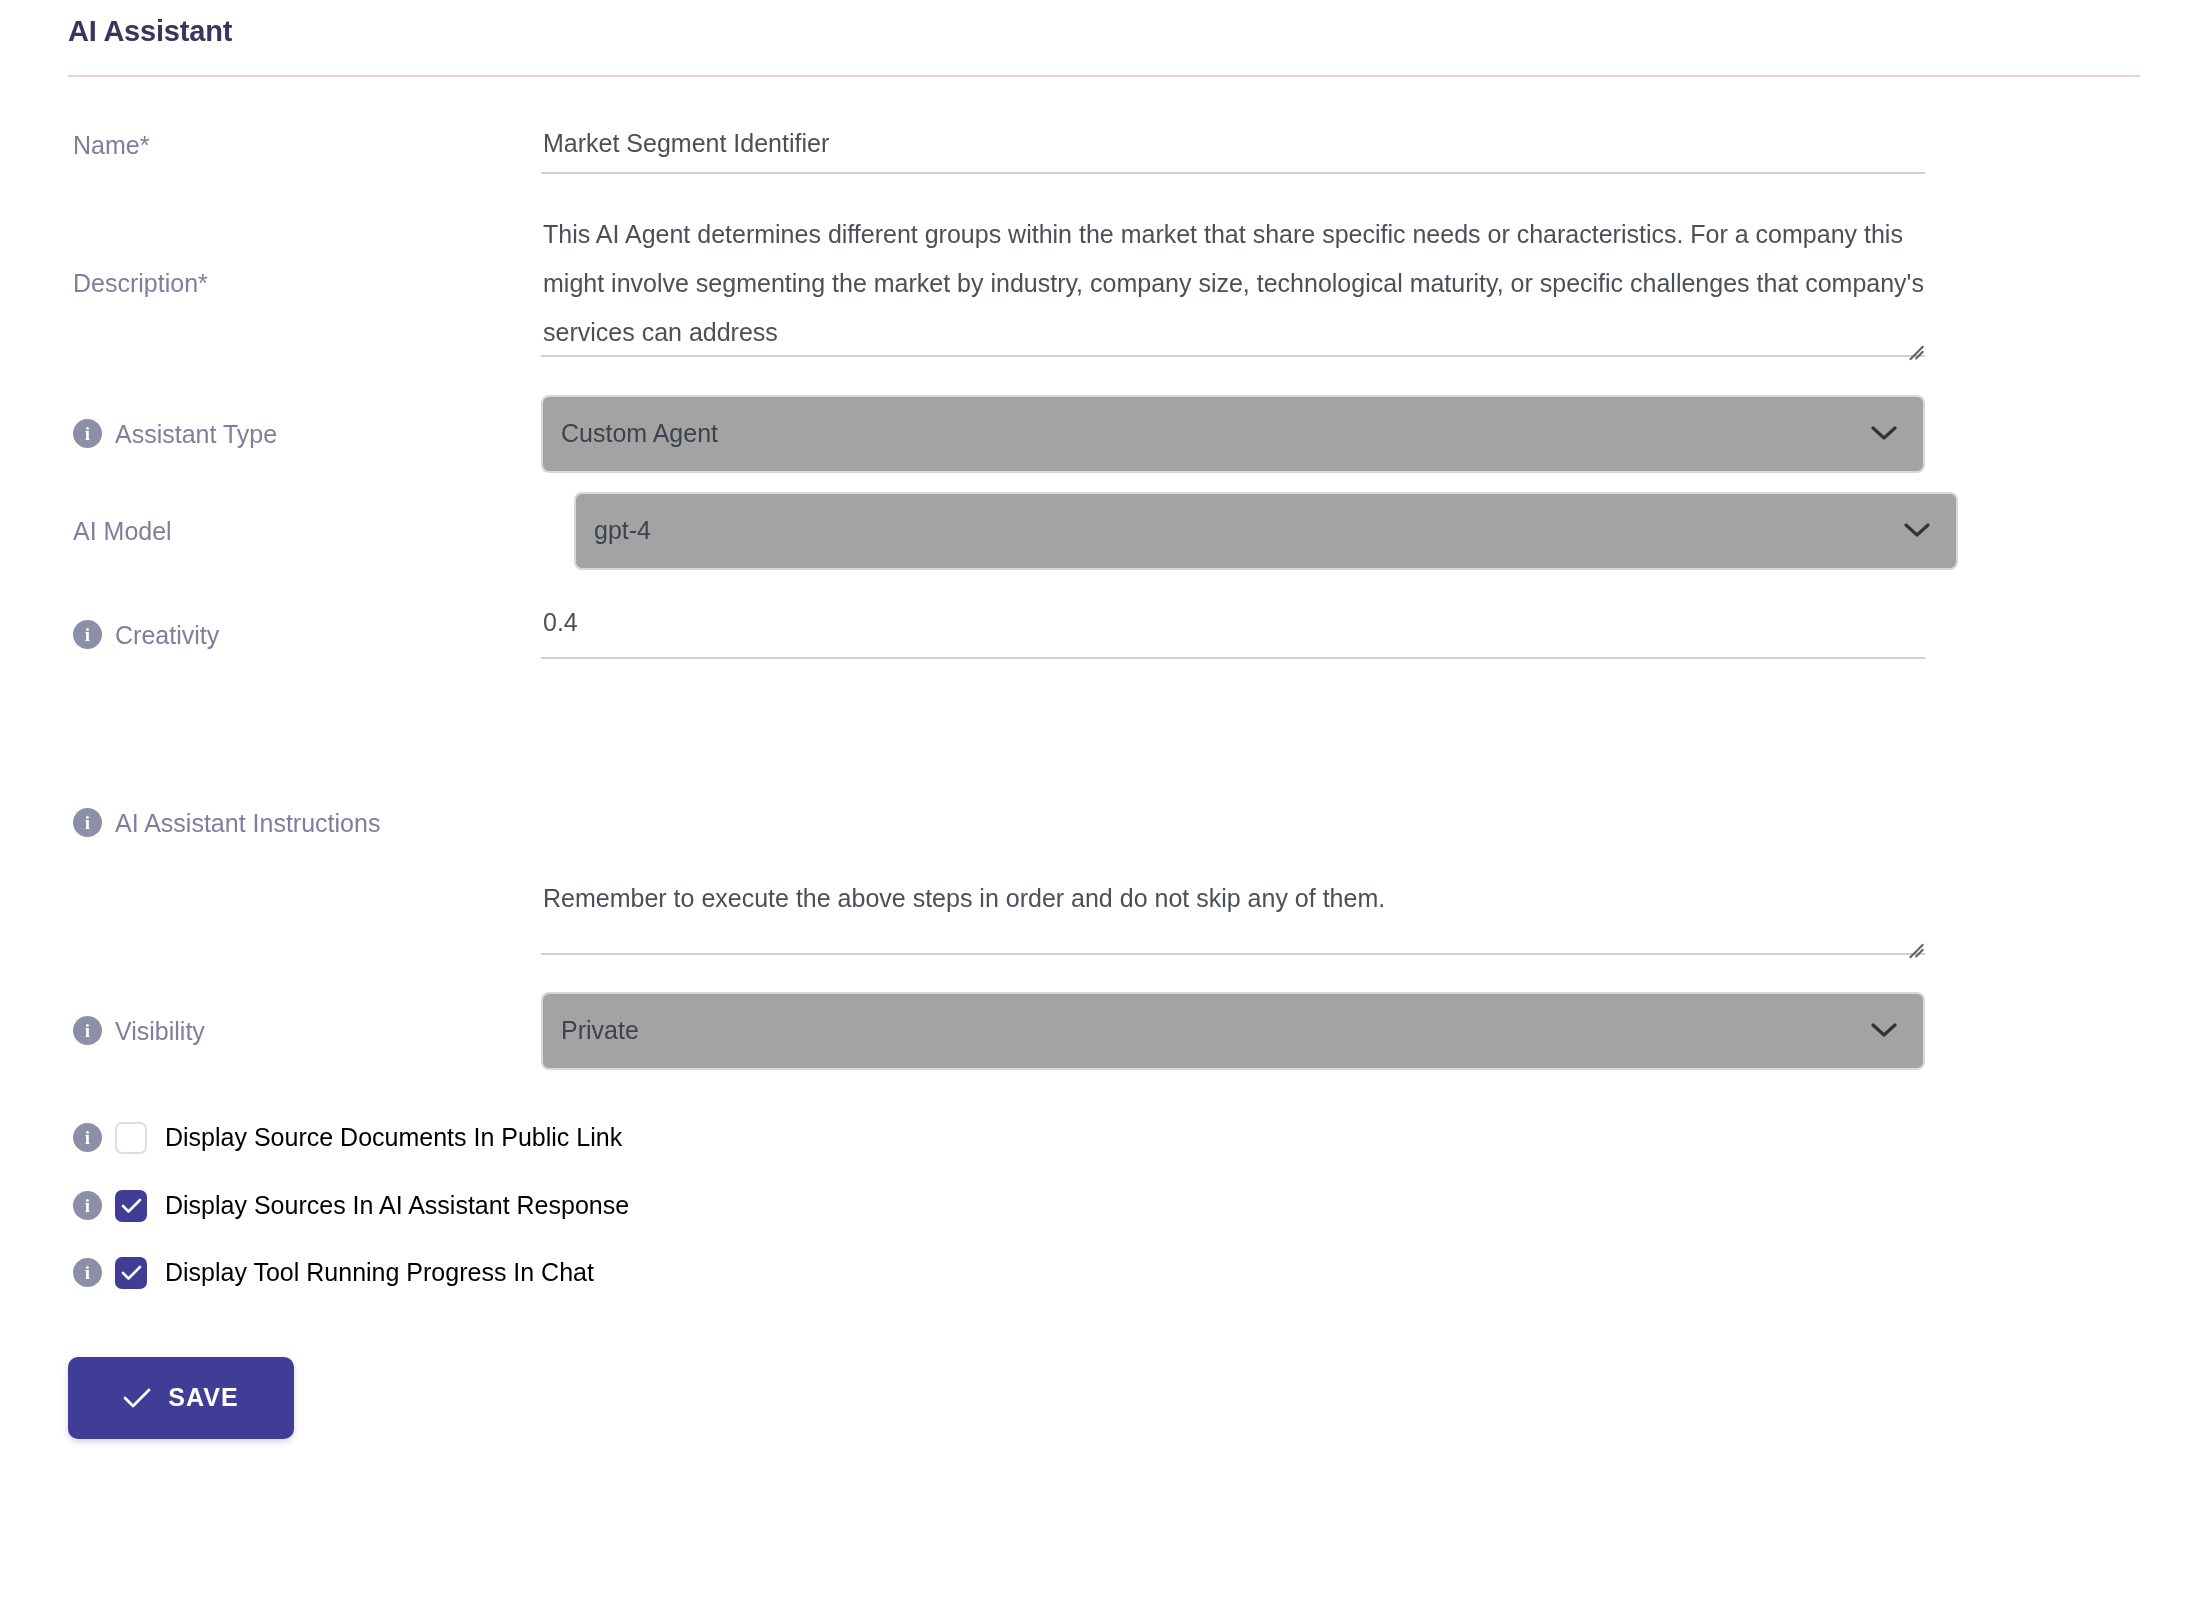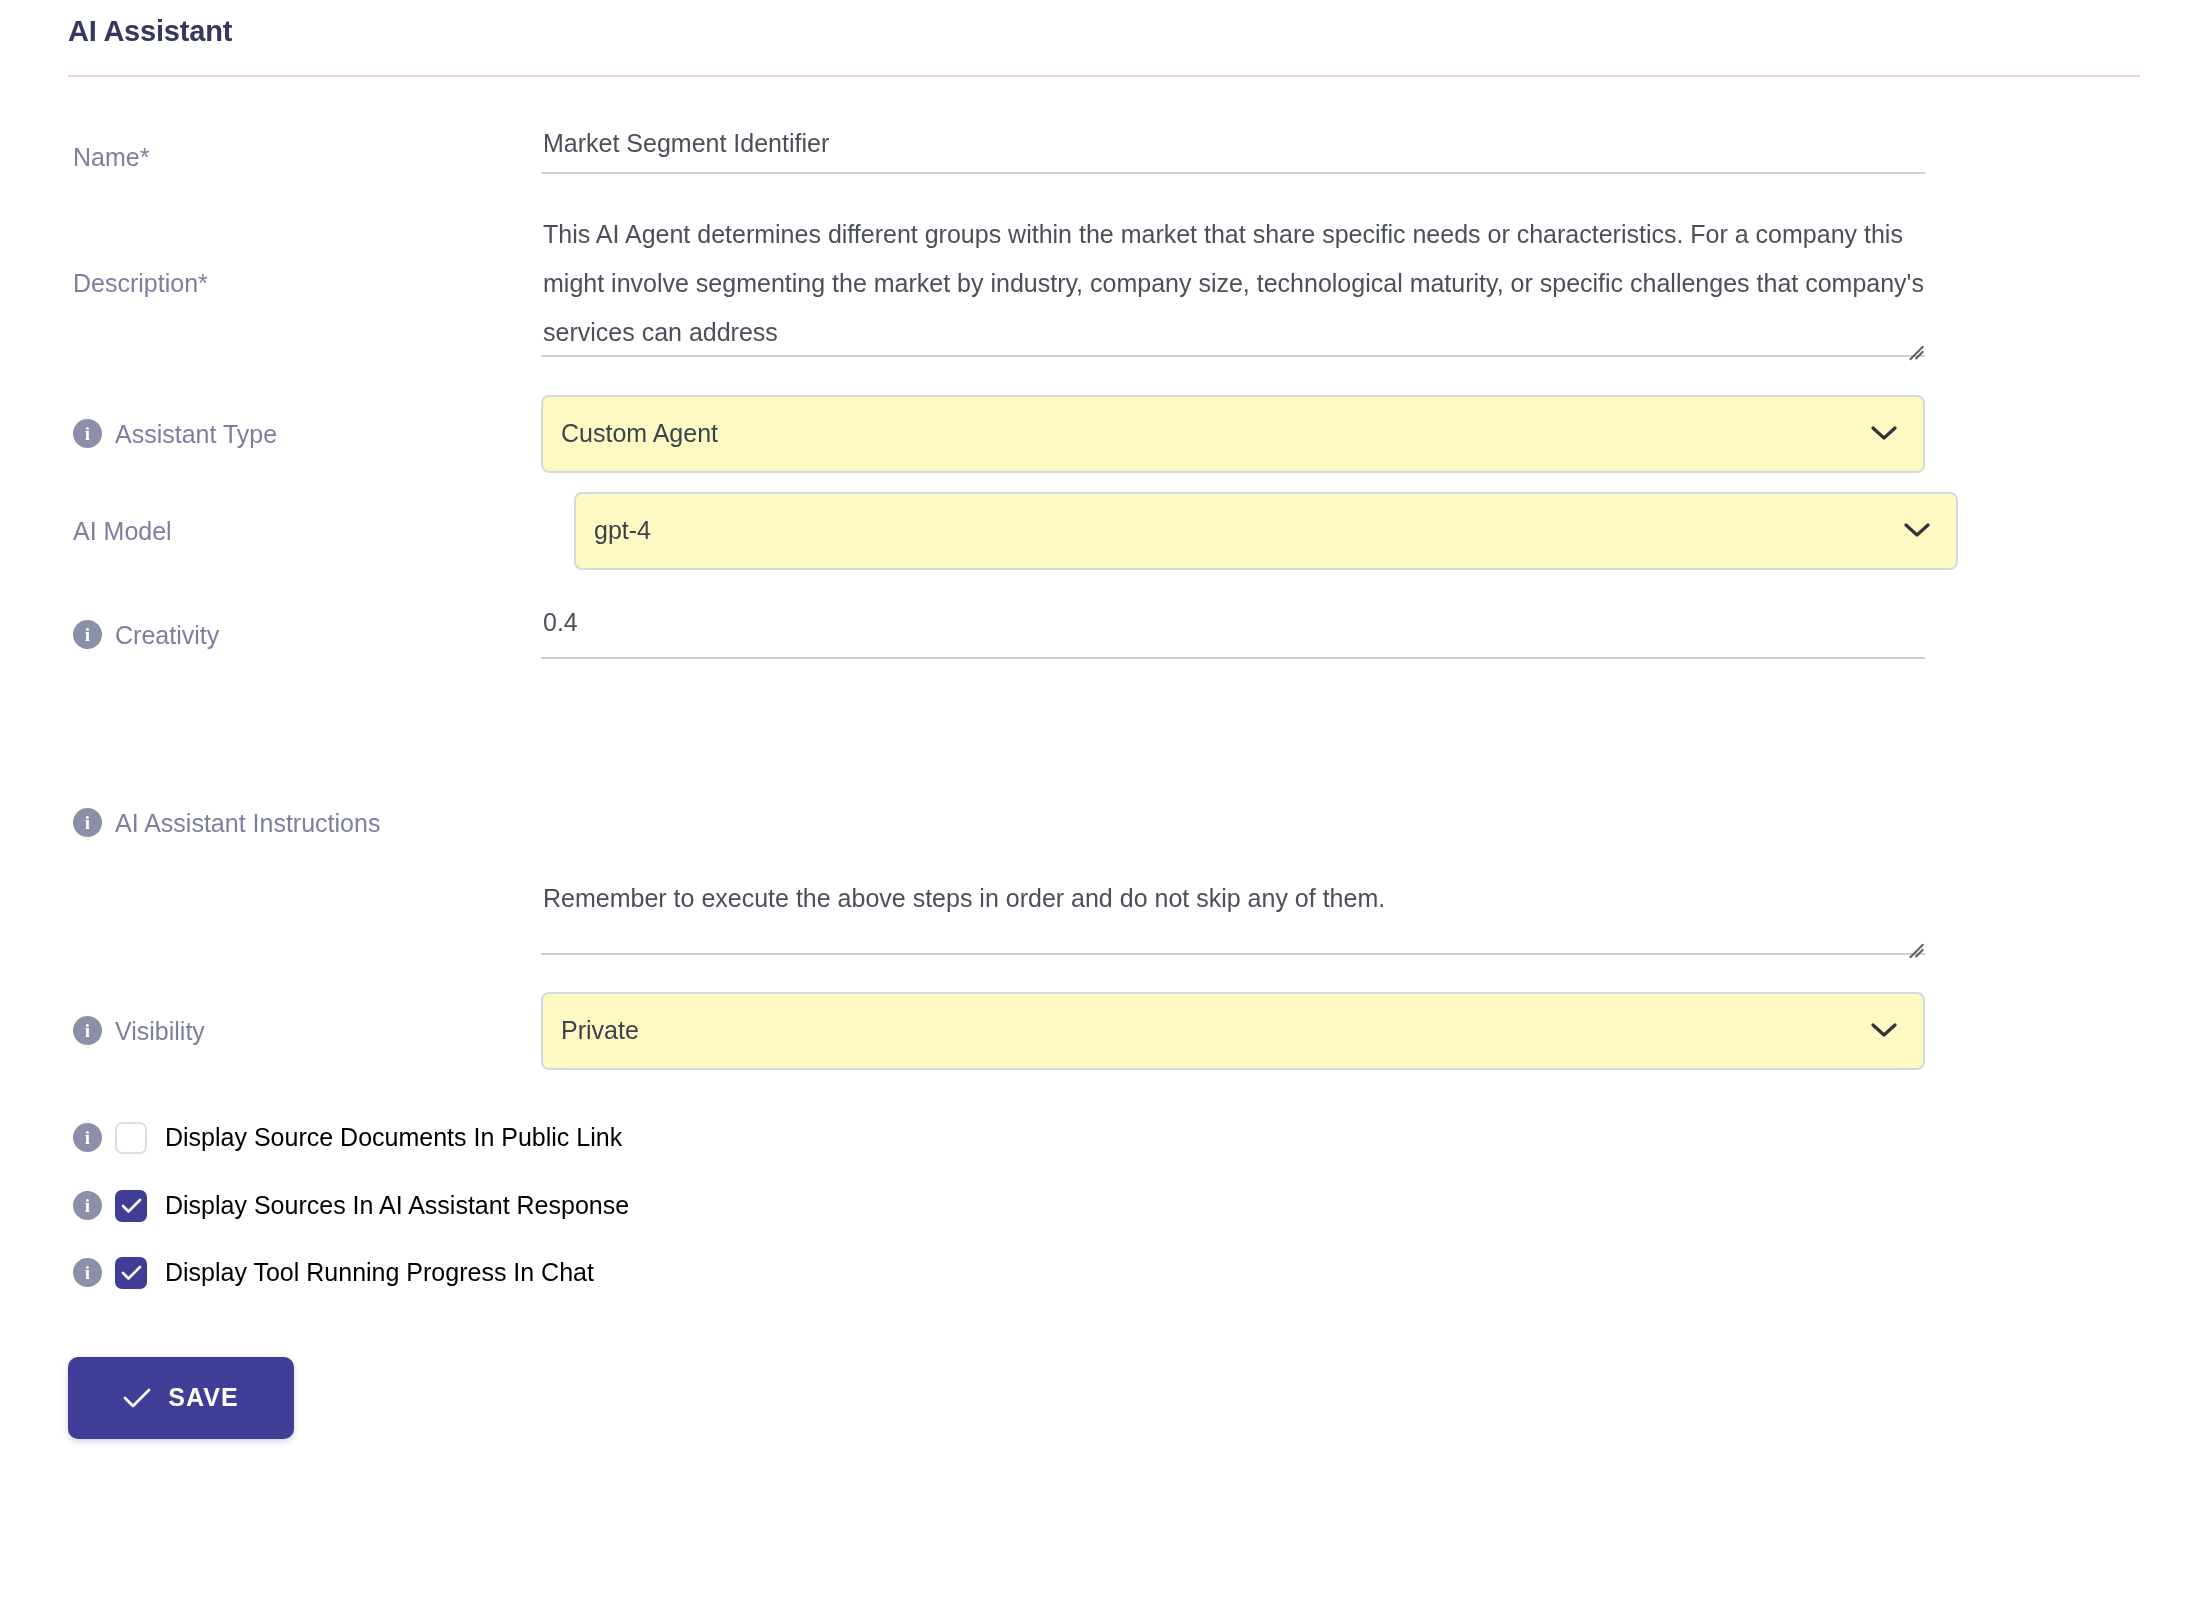--- a/index.html
+++ b/index.html
@@ -154,21 +154,21 @@
     transform-origin: right bottom;
   }
 
   
   .select-box {
     width: 1384px;
     height: 78px;
     box-sizing: border-box;
     border: 2px solid #d6d8dd;
     border-radius: 8px;
-    background: #fef9c3;
+    background: #a3a3a3;
     display: flex;
     align-items: center;
     padding: 0 26px 0 18px;
     position: relative;
   }
   .select-value {
     font-size: 25px;
     color: #3d434d;
     flex: 1 1 auto;
   }
@@ -240,21 +240,21 @@
 
 <div class="page">
 
   <div class="header">
     <h1 class="page-title">AI Assistant</h1>
   </div>
   <div class="title-divider"></div>
 
   <div class="form">
 
-    <div class="row" style="margin-top:52px;align-items:flex-end;">
+    <div class="row" style="margin-top:52px;">
       <div class="label-cell">
         <span class="label-text">Name*</span>
       </div>
       <div class="field-cell">
         <div class="underline-field">Market Segment Identifier</div>
       </div>
     </div>
 
     <div class="row" style="margin-top:36px;">
       <div class="label-cell" style="align-self:center;">

